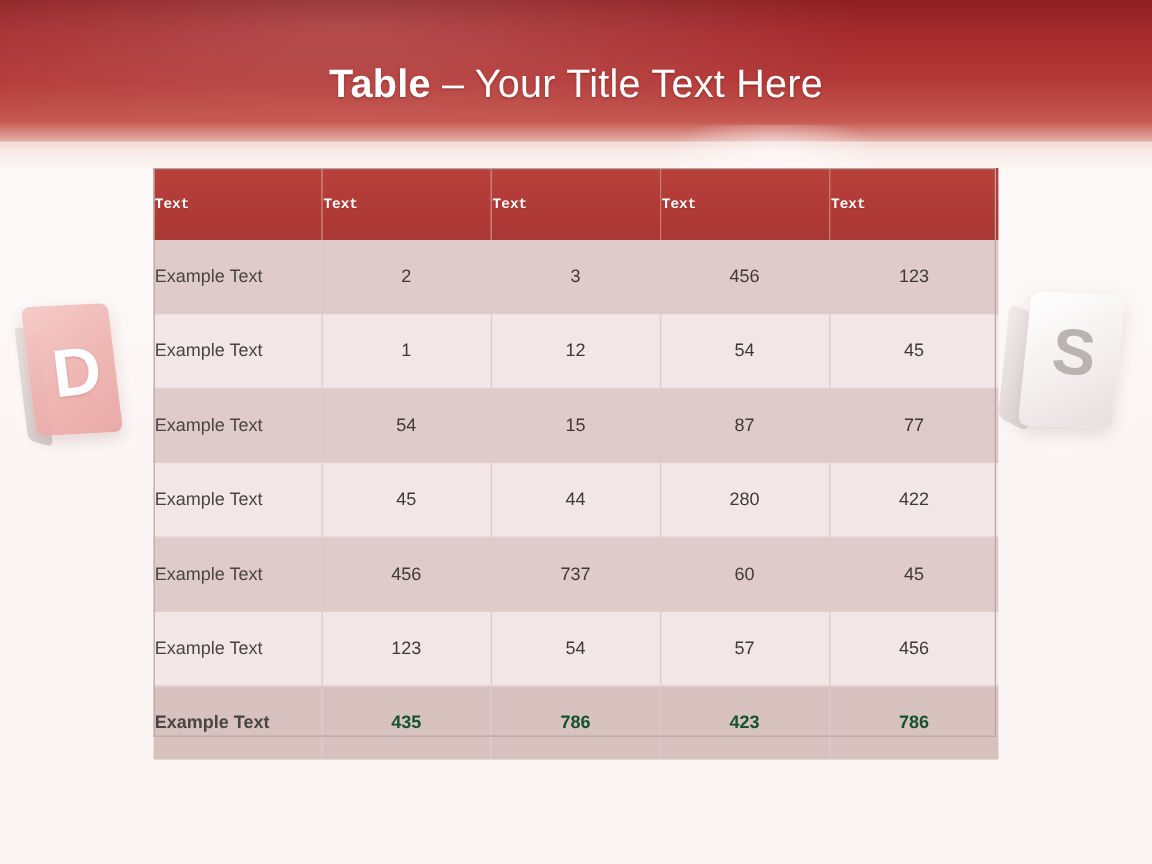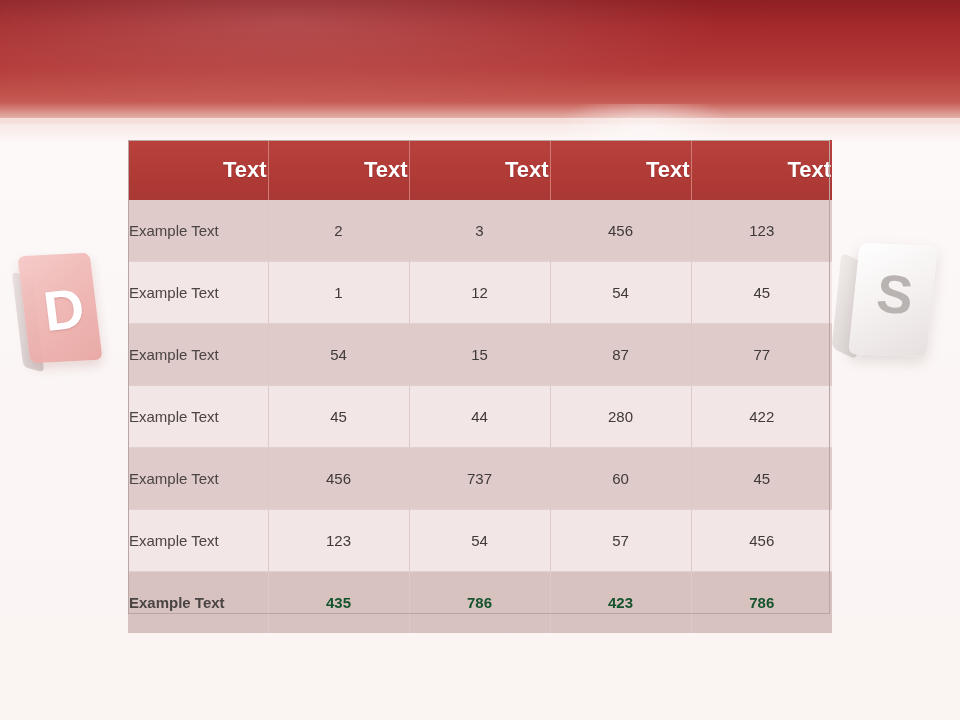--- a/index.html
+++ b/index.html
@@ -179,26 +179,27 @@
   }
   table.data-table col.c0 { width: 140px; }
   table.data-table col.c1 { width: 141px; }
   table.data-table col.c2 { width: 141px; }
   table.data-table col.c3 { width: 141px; }
   table.data-table col.c4 { width: 141px; }
 
   table.data-table th {
     background: linear-gradient(to bottom, #b8413c 0%, #b13b37 50%, #a93733 100%);
     color: #ffffff;
-    font-size: 22px;
+    font-size: 12px;
     font-weight: bold;
     height: 58px;
-    text-align: right;
+    text-align: left;
     border-right: 1px solid #cf7a73;
     text-shadow: 0 1px 1px rgba(120,30,30,0.4);
+    font-family: Liberation Mono, monospace;
   }
   table.data-table th:last-child { border-right: none; }
 
   table.data-table td {
     height: 59px;
     font-size: 15px;
     color: #3f3a39;
     text-align: center;
     border-right: 1px solid #ddc9c7;
     border-bottom: 1px solid #e2d0ce;
@@ -230,20 +231,23 @@
 </head>
 <body>
 
 <div class="slide">
 
   <div class="header-band"></div>
   <div class="header-sheen"></div>
   <div class="header-fade"></div>
   <div class="ghost-shape"></div>
 
+  <div class="slide-title">
+    <span class="bold">Table</span><span class="light"> – </span><span class="light">Your Title Text Here</span>
+  </div>
 
   <div class="die die-d">
     <div class="side"></div>
     <div class="body"></div>
     <div class="die-face letter">D</div>
   </div>
 
   <div class="die die-s">
     <div class="side"></div>
     <div class="body"></div>

